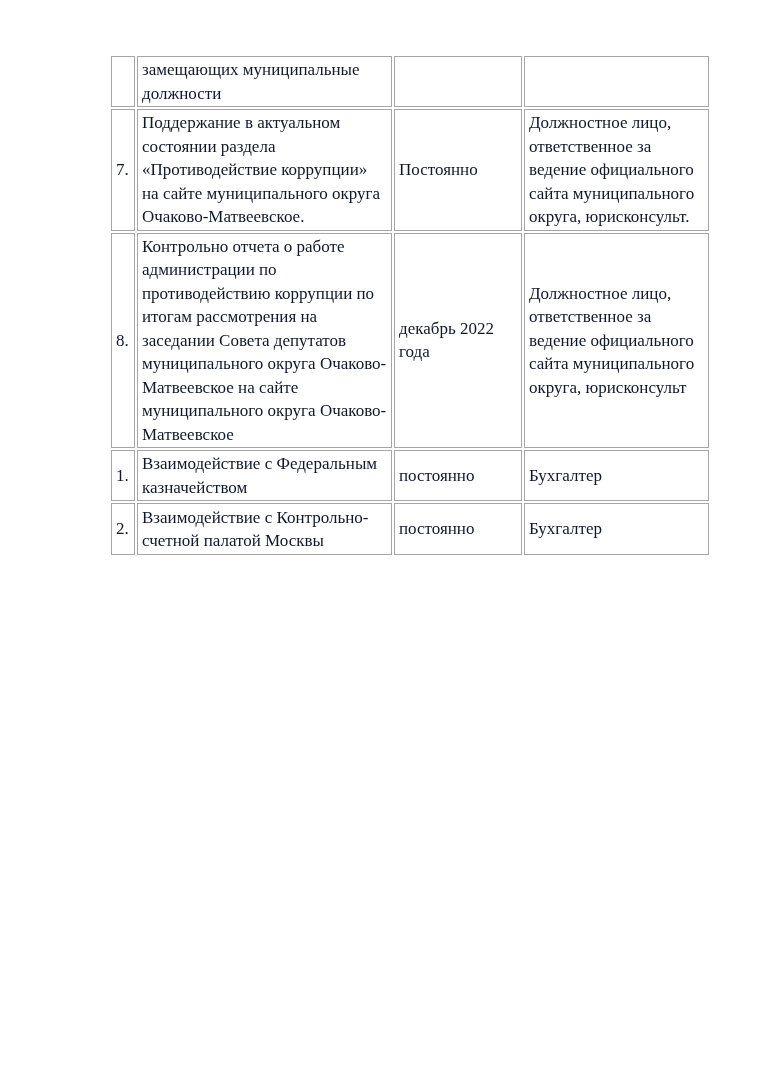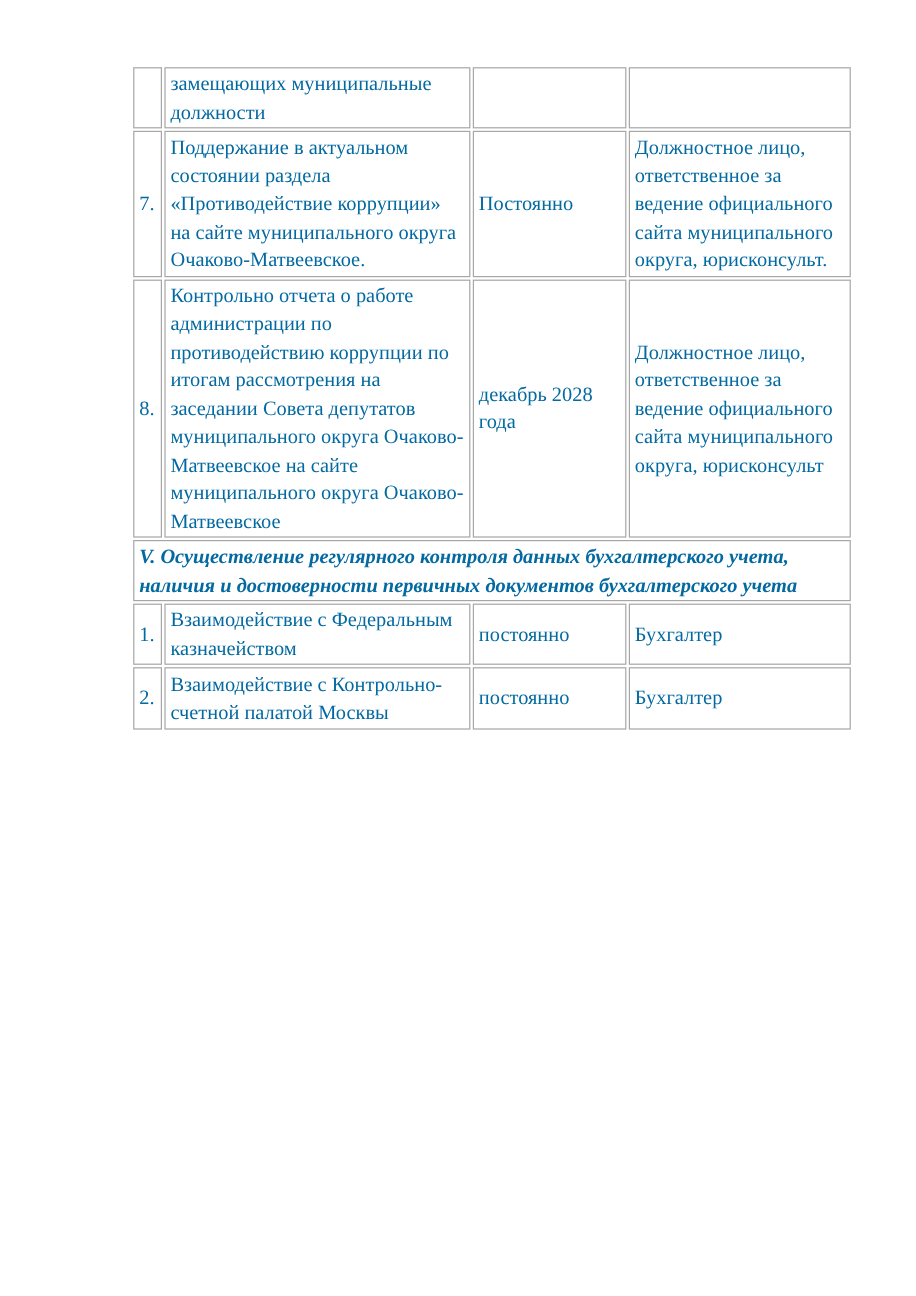--- a/index.html
+++ b/index.html
@@ -7,21 +7,21 @@
     padding: 0;
     background: #ffffff;
   }
   .page {
     position: relative;
     width: 763px;
     height: 1080px;
     background: #ffffff;
     overflow: hidden;
     font-family: "Liberation Serif", serif;
-    color: #0369a1;
+    color: #0f172a;
   }
   table.plan {
     position: absolute;
     left: 109px;
     top: 54px;
     width: 602px;
     table-layout: fixed;
     border-collapse: separate;
     border-spacing: 2px;
     font-size: 17px;
@@ -72,25 +72,22 @@
       </tr>
       <tr class="r-7">
         <td class="num">7.</td>
         <td>Поддержание в актуальном состоянии раздела «Противодействие коррупции» на сайте муниципального округа Очаково-Матвеевское.</td>
         <td>Постоянно</td>
         <td>Должностное лицо, ответственное за ведение официального сайта муниципального округа, юрисконсульт.</td>
       </tr>
       <tr class="r-8">
         <td class="num">8.</td>
         <td>Контрольно отчета о работе администрации по противодействию коррупции по итогам рассмотрения на заседании Совета депутатов муниципального округа Очаково-Матвеевское на сайте муниципального округа Очаково-Матвеевское</td>
-        <td>декабрь 2028 года</td>
+        <td>декабрь 2022 года</td>
         <td>Должностное лицо, ответственное за ведение официального сайта муниципального округа, юрисконсульт</td>
-      </tr>
-      <tr class="r-sec">
-        <td class="section" colspan="4">V. Осуществление регулярного контроля данных бухгалтерского учета, наличия и достоверности первичных документов бухгалтерского учета</td>
       </tr>
       <tr class="r-s1">
         <td class="num">1.</td>
         <td>Взаимодействие с Федеральным казначейством</td>
         <td>постоянно</td>
         <td>Бухгалтер</td>
       </tr>
       <tr class="r-s2">
         <td class="num">2.</td>
         <td>Взаимодействие с Контрольно-счетной палатой Москвы</td>

